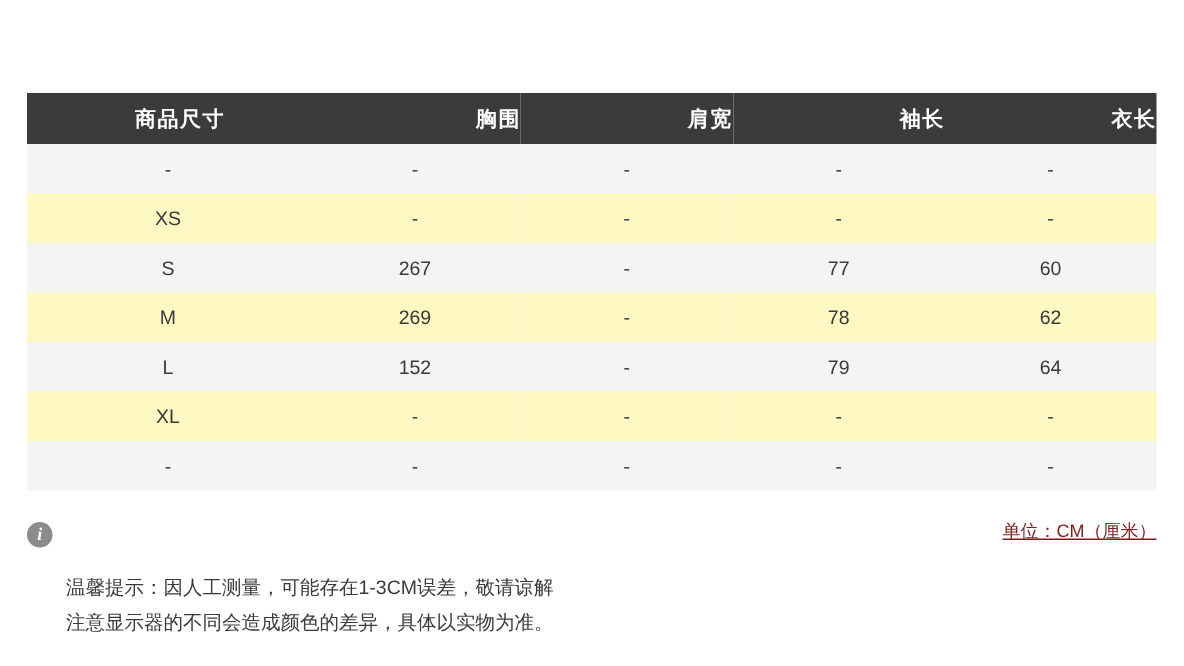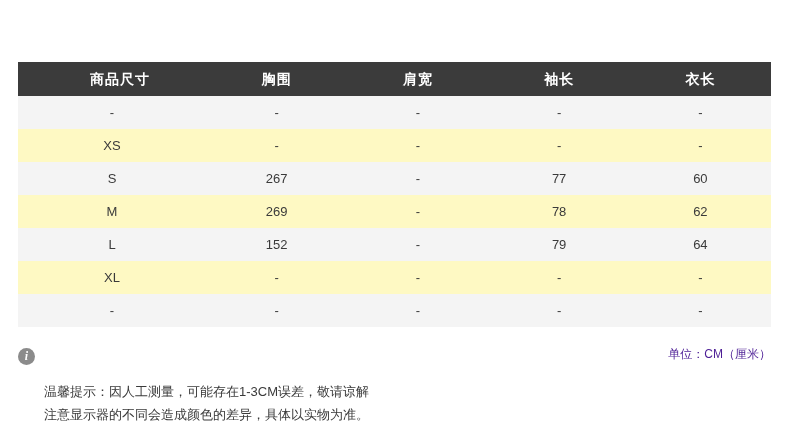--- a/index.html
+++ b/index.html
@@ -27,21 +27,21 @@
     table-layout: fixed;
   }
   table.size-table thead th {
     background: #3b3b3b;
     color: #ffffff;
     font-size: 14px;
     font-weight: bold;
     height: 34px;
     line-height: 34px;
     padding: 0;
-    text-align: center;
+    text-align: right;
     letter-spacing: 1px;
   }
   table.size-table thead th.first-col {
     text-align: center;
     padding-left: 16px;
     width: 172px;
   }
   table.size-table tbody td {
     font-size: 13px;
     height: 33px;
@@ -94,22 +94,23 @@
   }
   .note-line {
     display: block;
     white-space: nowrap;
   }
   .unit-text {
     position: absolute;
     right: 0px;
     top: 2px;
     font-size: 12px;
-    color: #4c1d95;
+    color: #7f1d1d;
     white-space: nowrap;
+    text-decoration: underline;
   }
 </style>
 </head>
 <body>
 
 <div class="size-table-wrap">
   <table class="size-table">
     <thead>
       <tr>
         <th class="first-col">商品尺寸</th>

